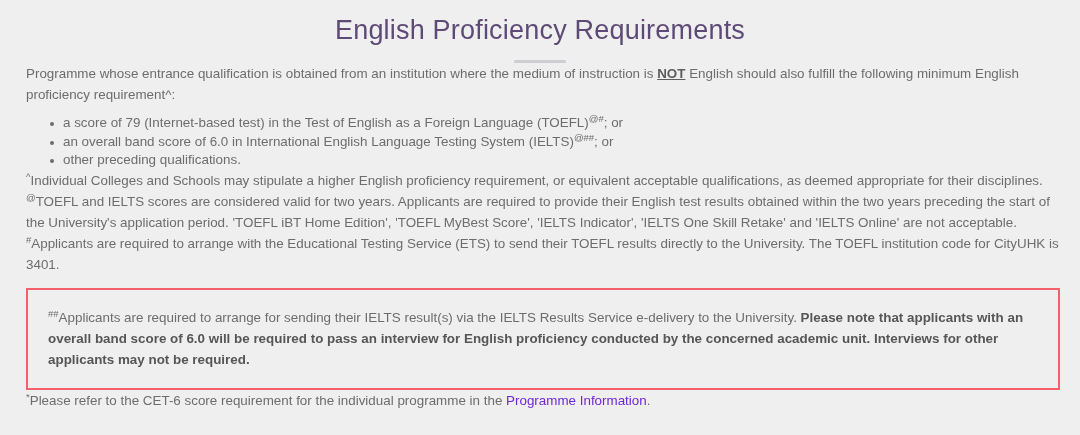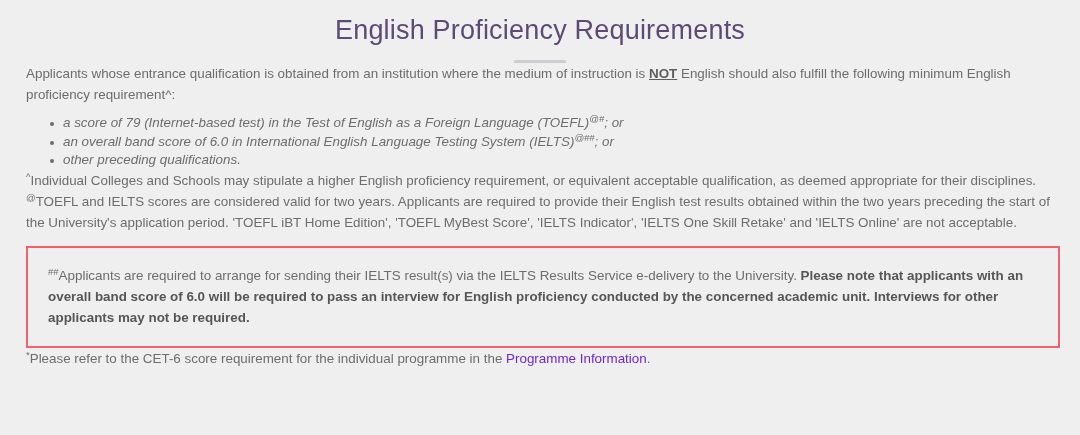--- a/index.html
+++ b/index.html
@@ -52,21 +52,20 @@
   }
   .u-not {
     text-decoration: underline;
     color: #5e5e5e;
     font-weight: bold;
   }
   ul.req-list {
     margin: 9px 0 0 0;
     padding-left: 24px;
     list-style: none;
-    font-style: italic;
   }
   ul.req-list li {
     font-size: 13.4px;
     line-height: 18.5px;
     color: #6d6d6d;
     position: relative;
     padding-left: 13px;
   }
   ul.req-list li::before {
     content: "";
@@ -113,32 +112,33 @@
 </head>
 <body>
 
 <div class="page">
 
   <h1 class="page-title">English Proficiency Requirements</h1>
   <div class="title-divider"></div>
 
   <div class="content">
 
-    <p class="para intro"><span>Applicants whose entrance qualification is obtained from an institution where the medium of instruction is </span><span class="u-not">NOT</span><span> English should also fulfill the following minimum English proficiency requirement^:</span></p>
+    <p class="para intro"><span>Programme whose entrance qualification is obtained from an institution where the medium of instruction is </span><span class="u-not">NOT</span><span> English should also fulfill the following minimum English proficiency requirement^:</span></p>
 
     <ul class="req-list">
       <li><span>a score of 79 (Internet-based test) in the Test of English as a Foreign Language (TOEFL)</span><sup>@#</sup><span>; or</span></li>
       <li><span>an overall band score of 6.0 in International English Language Testing System (IELTS)</span><sup>@##</sup><span>; or</span></li>
       <li><span>other preceding qualifications.</span><sup></sup><span></span></li>
     </ul>
 
-    <p class="para note-individual"><sup>^</sup><span>Individual Colleges and Schools may stipulate a higher English proficiency requirement, or equivalent acceptable qualification, as deemed appropriate for their disciplines.</span></p>
+    <p class="para note-individual"><sup>^</sup><span>Individual Colleges and Schools may stipulate a higher English proficiency requirement, or equivalent acceptable qualifications, as deemed appropriate for their disciplines.</span></p>
 
     <p class="para note-at"><sup>@</sup><span>TOEFL and IELTS scores are considered valid for two years. Applicants are required to provide their English test results obtained within the two years preceding the start of the University's application period. 'TOEFL iBT Home Edition', 'TOEFL MyBest Score', 'IELTS Indicator', 'IELTS One Skill Retake' and 'IELTS Online' are not acceptable.</span></p>
 
+    <p class="para note-hash"><sup>#</sup><span>Applicants are required to arrange with the Educational Testing Service (ETS) to send their TOEFL results directly to the University. The TOEFL institution code for CityUHK is 3401.</span></p>
 
     <div class="highlight-box">
       <p><sup>##</sup><span>Applicants are required to arrange for sending their IELTS result(s) via the IELTS Results Service e-delivery to the University. </span><span class="bold-note">Please note that applicants with an overall band score of 6.0 will be required to pass an interview for English proficiency conducted by the concerned academic unit. Interviews for other applicants may not be required.</span></p>
     </div>
 
     <p class="para note-star"><sup>*</sup><span>Please refer to the CET-6 score requirement for the individual programme in the </span><a class="prog-link" href="#">Programme Information</a><span>.</span></p>
 
   </div>
 </div>
 

